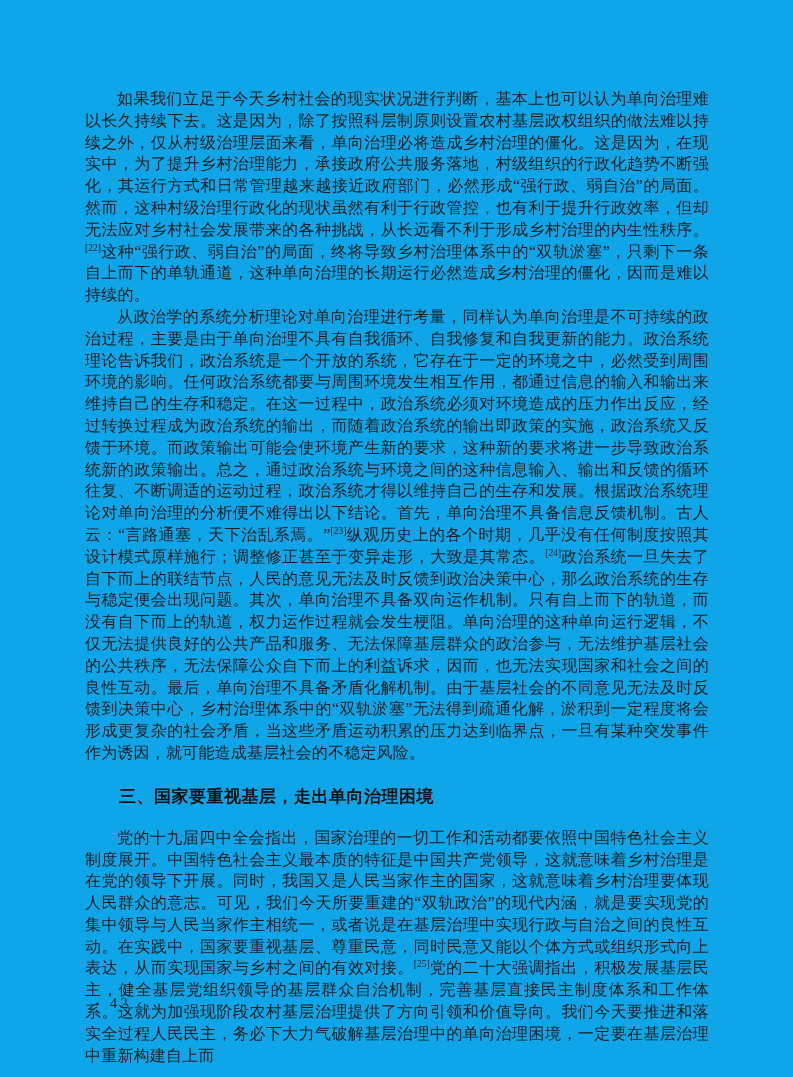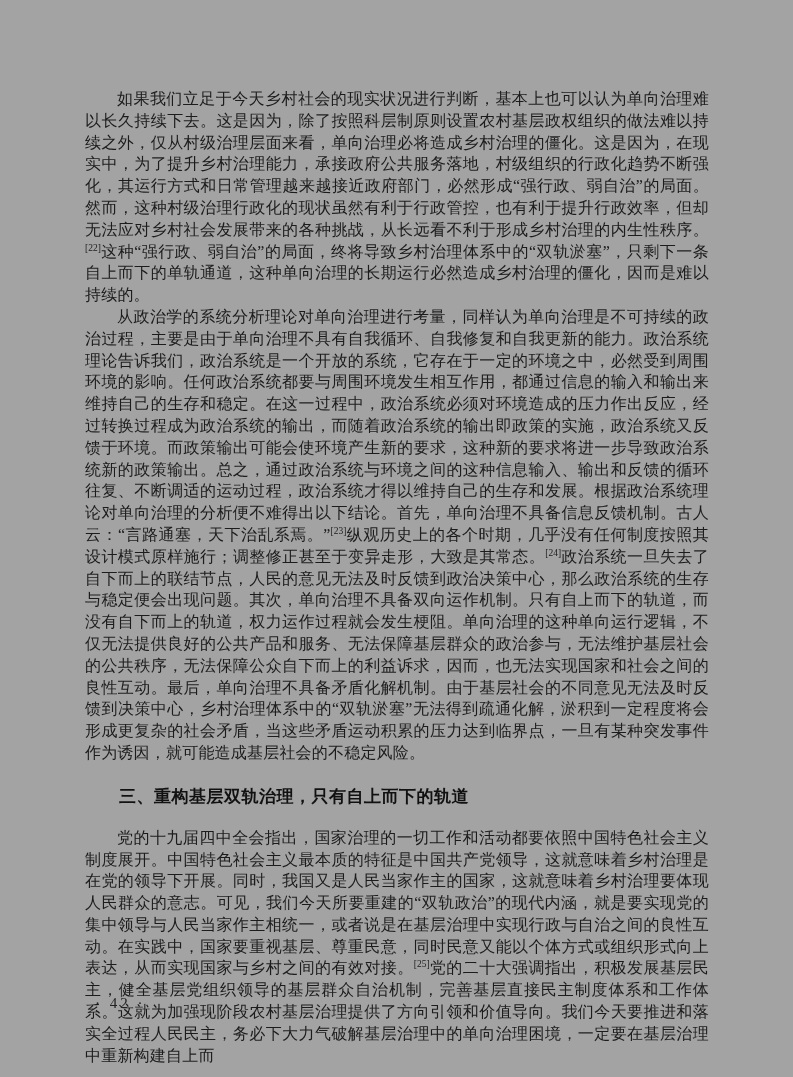--- a/index.html
+++ b/index.html
@@ -1,21 +1,21 @@
 <!DOCTYPE html>
 <html lang="zh"><head>
 <meta charset="utf-8">
 <style>
   html, body { margin: 0; padding: 0; background: #e8e8e8; }
   .page {
     position: relative;
     width: 793px;
     height: 1077px;
     margin: 0 auto;
-    background: #a3a3a3;
+    background: #0ea5e9;
     box-sizing: border-box;
     padding: 88px 84px 0 85px;
     overflow: hidden;
   }
   .body-paragraph {
     margin: 0;
     color: #1c1c1c;
     font-family: "Liberation Serif", "DejaVu Serif", serif;
     font-size: 16px;
     line-height: 21.8px;
@@ -49,17 +49,17 @@
     letter-spacing: 3px;
   }
 </style>
 </head>
 <body>
 
 <div class="page">
   <div id="document-body">
       <p class="body-paragraph"><span>如果我们立足于今天乡村社会的现实状况进行判断，基本上也可以认为单向治理难以长久持续下去。这是因为，除了按照科层制原则设置农村基层政权组织的做法难以持续之外，仅从村级治理层面来看，单向治理必将造成乡村治理的僵化。这是因为，在现实中，为了提升乡村治理能力，承接政府公共服务落地，村级组织的行政化趋势不断强化，其运行方式和日常管理越来越接近政府部门，必然形成“强行政、弱自治”的局面。然而，这种村级治理行政化的现状虽然有利于行政管控，也有利于提升行政效率，但却无法应对乡村社会发展带来的各种挑战，从长远看不利于形成乡村治理的内生性秩序。</span><sup class="footnote-ref">[22]</sup><span>这种“强行政、弱自治”的局面，终将导致乡村治理体系中的“双轨淤塞”，只剩下一条自上而下的单轨通道，这种单向治理的长期运行必然造成乡村治理的僵化，因而是难以持续的。</span></p>
       <p class="body-paragraph"><span>从政治学的系统分析理论对单向治理进行考量，同样认为单向治理是不可持续的政治过程，主要是由于单向治理不具有自我循环、自我修复和自我更新的能力。政治系统理论告诉我们，政治系统是一个开放的系统，它存在于一定的环境之中，必然受到周围环境的影响。任何政治系统都要与周围环境发生相互作用，都通过信息的输入和输出来维持自己的生存和稳定。在这一过程中，政治系统必须对环境造成的压力作出反应，经过转换过程成为政治系统的输出，而随着政治系统的输出即政策的实施，政治系统又反馈于环境。而政策输出可能会使环境产生新的要求，这种新的要求将进一步导致政治系统新的政策输出。总之，通过政治系统与环境之间的这种信息输入、输出和反馈的循环往复、不断调适的运动过程，政治系统才得以维持自己的生存和发展。根据政治系统理论对单向治理的分析便不难得出以下结论。首先，单向治理不具备信息反馈机制。古人云：“言路通塞，天下治乱系焉。”</span><sup class="footnote-ref">[23]</sup><span>纵观历史上的各个时期，几乎没有任何制度按照其设计模式原样施行；调整修正甚至于变异走形，大致是其常态。</span><sup class="footnote-ref">[24]</sup><span>政治系统一旦失去了自下而上的联结节点，人民的意见无法及时反馈到政治决策中心，那么政治系统的生存与稳定便会出现问题。其次，单向治理不具备双向运作机制。只有自上而下的轨道，而没有自下而上的轨道，权力运作过程就会发生梗阻。单向治理的这种单向运行逻辑，不仅无法提供良好的公共产品和服务、无法保障基层群众的政治参与，无法维护基层社会的公共秩序，无法保障公众自下而上的利益诉求，因而，也无法实现国家和社会之间的良性互动。最后，单向治理不具备矛盾化解机制。由于基层社会的不同意见无法及时反馈到决策中心，乡村治理体系中的“双轨淤塞”无法得到疏通化解，淤积到一定程度将会形成更复杂的社会矛盾，当这些矛盾运动积累的压力达到临界点，一旦有某种突发事件作为诱因，就可能造成基层社会的不稳定风险。</span></p>
-      <h2 class="section-heading">三、重构基层双轨治理，只有自上而下的轨道</h2>
+      <h2 class="section-heading">三、国家要重视基层，走出单向治理困境</h2>
       <p class="body-paragraph"><span>党的十九届四中全会指出，国家治理的一切工作和活动都要依照中国特色社会主义制度展开。中国特色社会主义最本质的特征是中国共产党领导，这就意味着乡村治理是在党的领导下开展。同时，我国又是人民当家作主的国家，这就意味着乡村治理要体现人民群众的意志。可见，我们今天所要重建的“双轨政治”的现代内涵，就是要实现党的集中领导与人民当家作主相统一，或者说是在基层治理中实现行政与自治之间的良性互动。在实践中，国家要重视基层、尊重民意，同时民意又能以个体方式或组织形式向上表达，从而实现国家与乡村之间的有效对接。</span><sup class="footnote-ref">[25]</sup><span>党的二十大强调指出，积极发展基层民主，健全基层党组织领导的基层群众自治机制，完善基层直接民主制度体系和工作体系。这就为加强现阶段农村基层治理提供了方向引领和价值导向。我们今天要推进和落实全过程人民民主，务必下大力气破解基层治理中的单向治理困境，一定要在基层治理中重新构建自上而</span></p>
     </div>
   <div class="page-number">· 42 ·</div>
 </div>
 
 </body></html>

